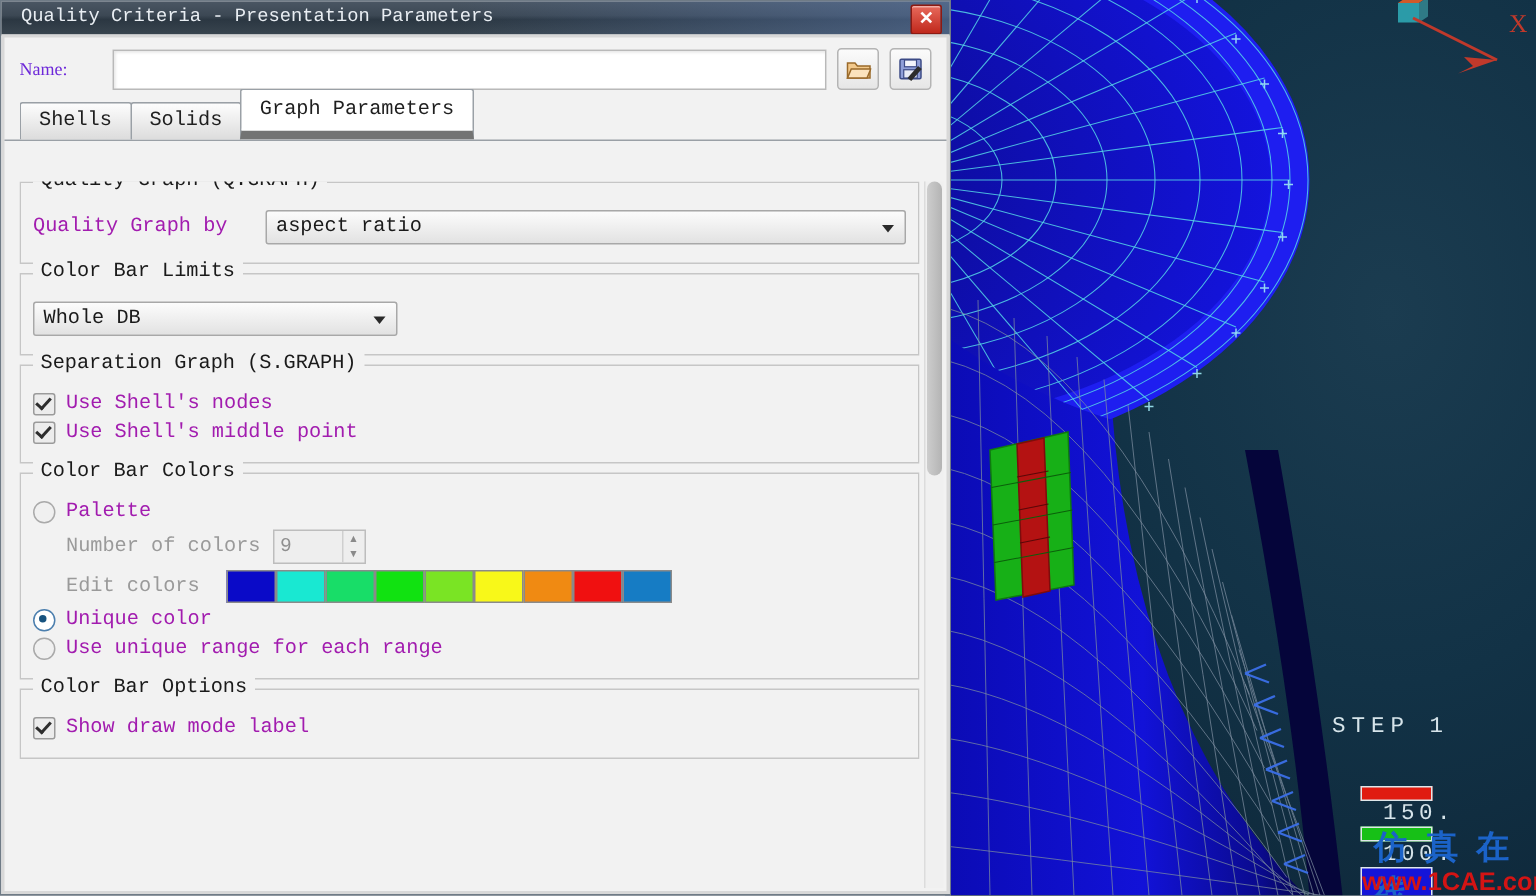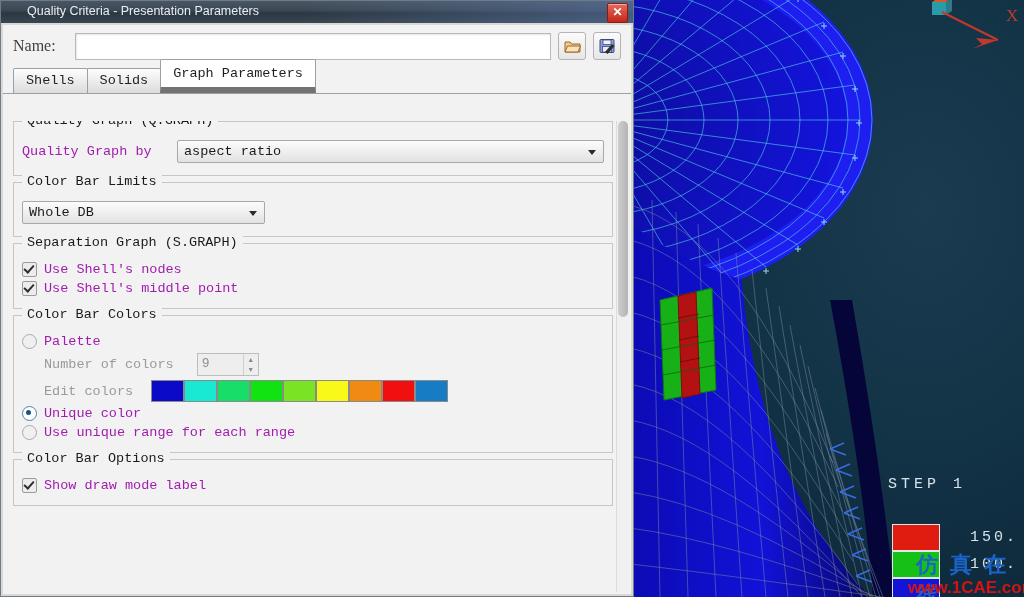--- a/index.html
+++ b/index.html
@@ -13,52 +13,52 @@
   #viewport{position:absolute;left:630px;top:0;width:394px;height:597px;overflow:hidden;
     background:radial-gradient(ellipse at 75% 35%, #1b3c50 0%, #123246 45%, #0c2233 100%);}
   #vp-svg{position:absolute;left:0;top:0;}
 
   .axis-label{position:absolute;color:#c0392b;font-family:"Liberation Serif",serif;font-size:17px;}
 
   .step-label{position:absolute;left:258px;top:476px;color:#d6e4ea;
     font-family:"Liberation Mono",monospace;font-size:15px;letter-spacing:4px;}
 
   .legend{position:absolute;left:262px;top:524px;}
-  .legend-row{display:flex;align-items:center;height:27px;}
+  .legend-row{display:flex;align-items:center;height:27px;flex-direction:column;}
   .legend-swatch{width:48px;height:27px;border:1px solid #dfe7ea;box-sizing:border-box;}
   .legend-val{margin-left:30px;color:#d6e4ea;font-family:"Liberation Mono",monospace;
     font-size:15px;letter-spacing:3px;}
 
   .wm-cn{position:absolute;left:286px;top:550px;color:#1b63c8;font-size:22px;font-weight:bold;
     font-family:"Liberation Sans",sans-serif;letter-spacing:3px;}
   .wm-url{position:absolute;left:278px;top:578px;color:#d41414;font-size:17px;font-weight:bold;
     font-family:"Liberation Sans",sans-serif;}
 
   
   #dialog{position:absolute;left:0;top:0;width:634px;height:597px;
     background:#f0f0f0;border:1px solid #6f7b86;box-sizing:border-box;}
 
   .titlebar{height:22px;position:relative;
     background:linear-gradient(to bottom,#4a5663 0%,#3c4854 42%,#2b3742 55%,#39454f 100%);
     border-bottom:1px solid #26313b;}
   .titlebar .tb-sheen{position:absolute;right:0;top:0;width:330px;height:22px;
     background:linear-gradient(to left,rgba(90,120,170,.55),rgba(80,105,150,0));}
-  .title-text{position:absolute;left:26px;top:3px;color:#e9eef3;font-size:12.5px;
-    font-family:Liberation Sans, sans-serif;}
+  .title-text{position:absolute;left:13px;top:3px;color:#e9eef3;font-size:12.5px;
+    font-family:Liberation Mono, monospace;}
   .close-btn{position:absolute;right:5px;top:2px;width:19px;height:18px;
     background:linear-gradient(to bottom,#e86a5c,#c0281c);
     border:1px solid #8d1a12;border-radius:2px;color:#fff;font-size:12px;font-weight:bold;
     line-height:17px;text-align:center;box-shadow:inset 0 1px 0 rgba(255,255,255,.45);}
 
   .dlg-body{position:absolute;left:0;top:22px;right:0;bottom:0;
     background:#f2f2f2;border:2px solid #d8d8d8;box-sizing:border-box;padding:0;}
 
   
   .name-row{display:flex;align-items:center;height:42px;padding:0 10px;}
-  .name-label{font-family:"Liberation Serif",serif;font-size:16px;color:#404040;width:62px;}
+  .name-label{font-family:"Liberation Serif",serif;font-size:12px;color:#6d28d9;width:62px;}
   .name-input{flex:1;height:23px;background:#fff;border:1px solid #b9b9b9;
     box-shadow:inset 1px 1px 2px rgba(0,0,0,.10);}
   .icon-btn{width:26px;height:26px;margin-left:7px;border:1px solid #b4b4b4;border-radius:3px;
     background:linear-gradient(to bottom,#fbfbfb,#e6e6e6);display:flex;align-items:center;
     justify-content:center;}
 
   
   .tabbar{display:flex;align-items:flex-end;height:27px;padding-left:10px;padding-right:10px;
     border-bottom:1px solid #9aa0a6;box-sizing:border-box;}
   .tab{height:24px;line-height:24px;padding:0 12px;font-family:"Liberation Mono",monospace;
@@ -376,21 +376,21 @@
         </div>
       </div>
 
       <div class="group">
         <div class="glabel">Color Bar Colors</div>
         <div class="group-inner">
           <div class="row">
             <span class="radio"></span>
             <span class="mono">Palette</span>
           </div>
-          <div class="row" style="padding-left:22px;gap:15px;">
+          <div class="row" style="padding-left:22px;">
             <span class="mono-dim">Number of colors</span>
             <span class="spinner">
               <span class="val">9</span>
               <span class="arrows">
                 <div>▲</div>
                 <div>▼</div>
               </span>
             </span>
           </div>
           <div class="row" style="padding-left:22px;">

